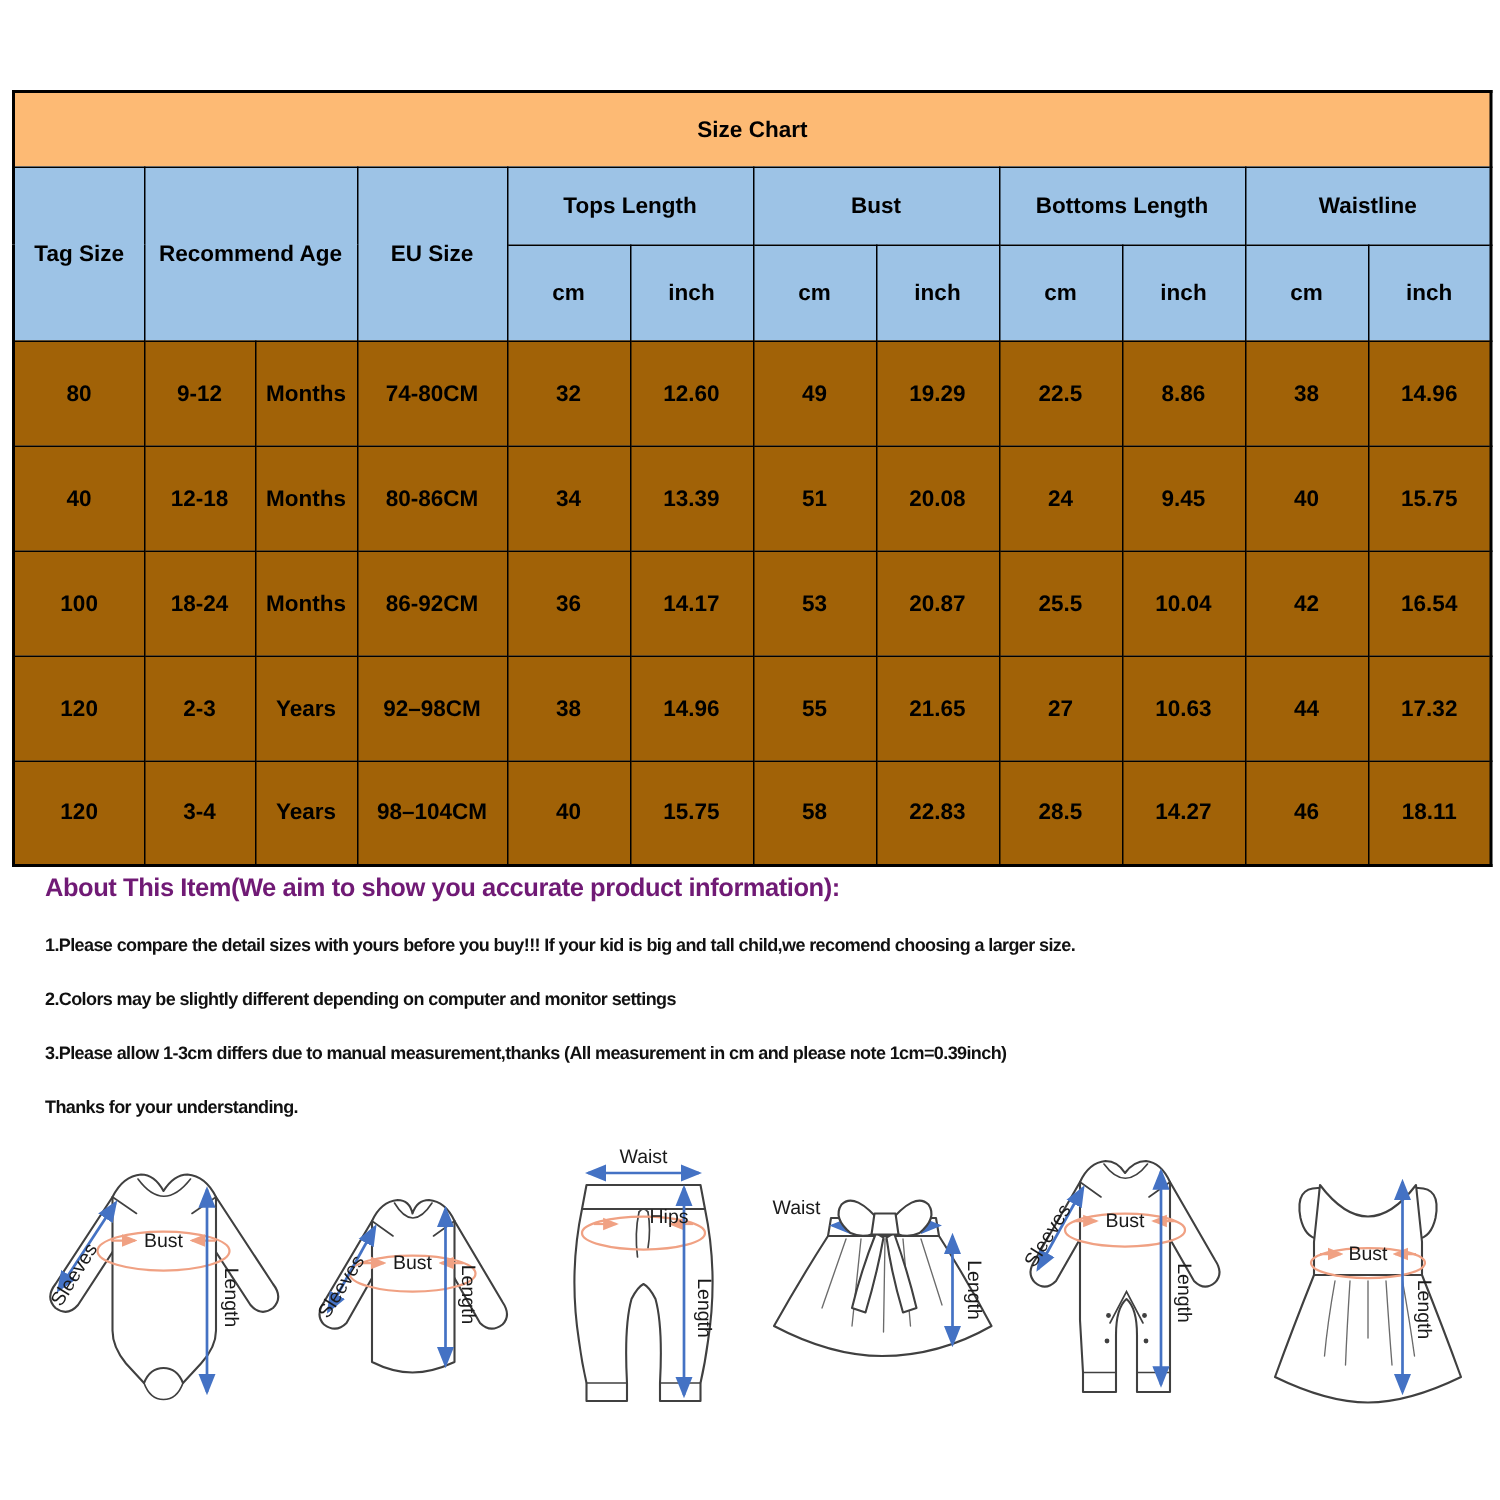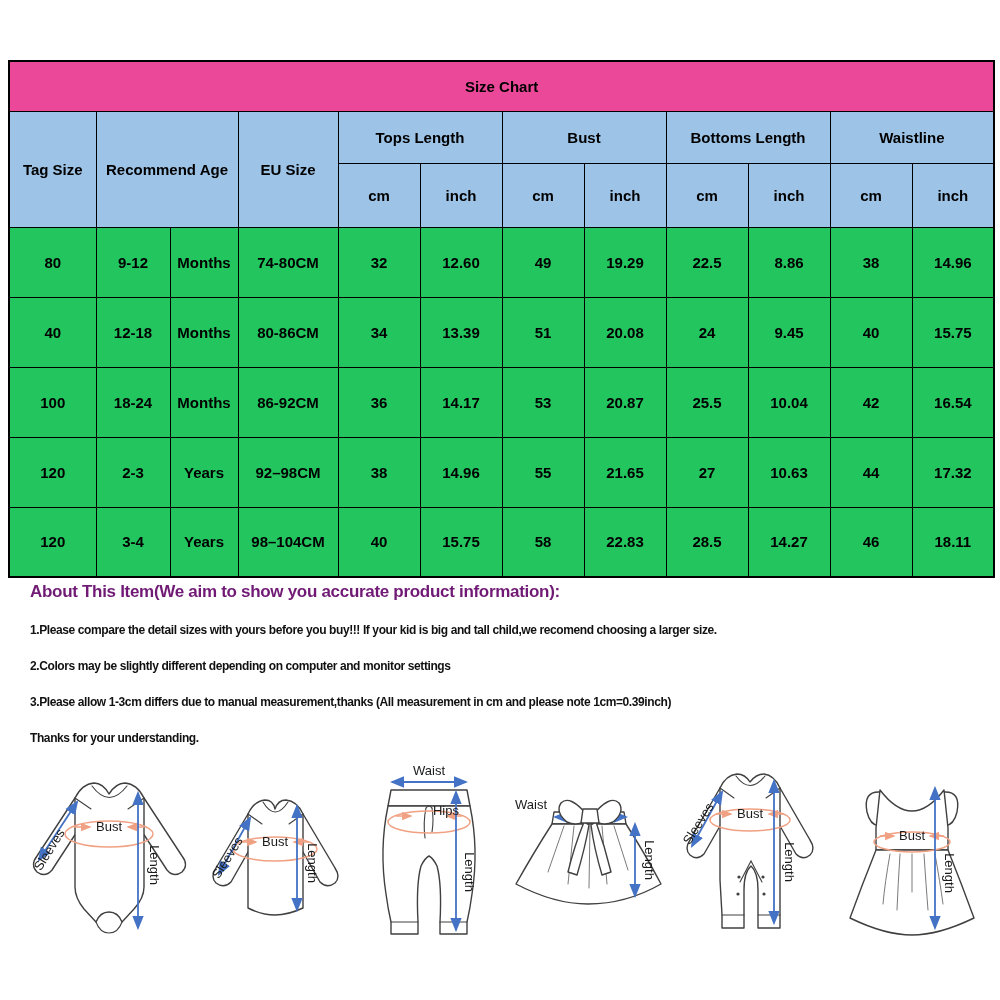--- a/index.html
+++ b/index.html
@@ -2,25 +2,25 @@
 <html><head>
 <meta charset="utf-8">
 <style>
   * { margin:0; padding:0; box-sizing:border-box; }
   html,body { background:#fff; }
   body { font-family:"Liberation Sans", sans-serif; width:1000px; height:1000px; position:relative; overflow:hidden; }
 
   
   .size-table { position:absolute; left:8px; top:60px; border-collapse:collapse; table-layout:fixed; width:985px; border:2px solid #000; }
   .size-table td, .size-table th { border:1px solid #000; text-align:center; vertical-align:middle; font-size:15px; font-weight:bold; color:#000; }
-  .size-table .title-cell { background:#ec4899; height:50px; font-size:15px; }
+  .size-table .title-cell { background:#fdba74; height:50px; font-size:15px; }
   .size-table .hdr { background:#9DC3E6;text-align:center; }
   .size-table .hrow1 { height:52px; }
   .size-table .hrow2 { height:64px; }
-  .size-table .drow { height:70px; background:#22c55e; }
+  .size-table .drow { height:70px; background:#a16207; }
 
   
   .notes { position:absolute; left:30px; top:582px; width:948px; }
   .notes .heading { color:#701a75; font-size:17px; font-weight:bold; letter-spacing:-0.3px; margin-bottom:16px; }
   .notes p { color:#111; font-size:12px; font-weight:bold; letter-spacing:-0.4px; line-height:25px; margin-bottom:11px; }
 
   
   .diagram { position:absolute; }
   .d-bodysuit { left:22px;  top:772px; }
   .d-shirt    { left:198px; top:786px; }

